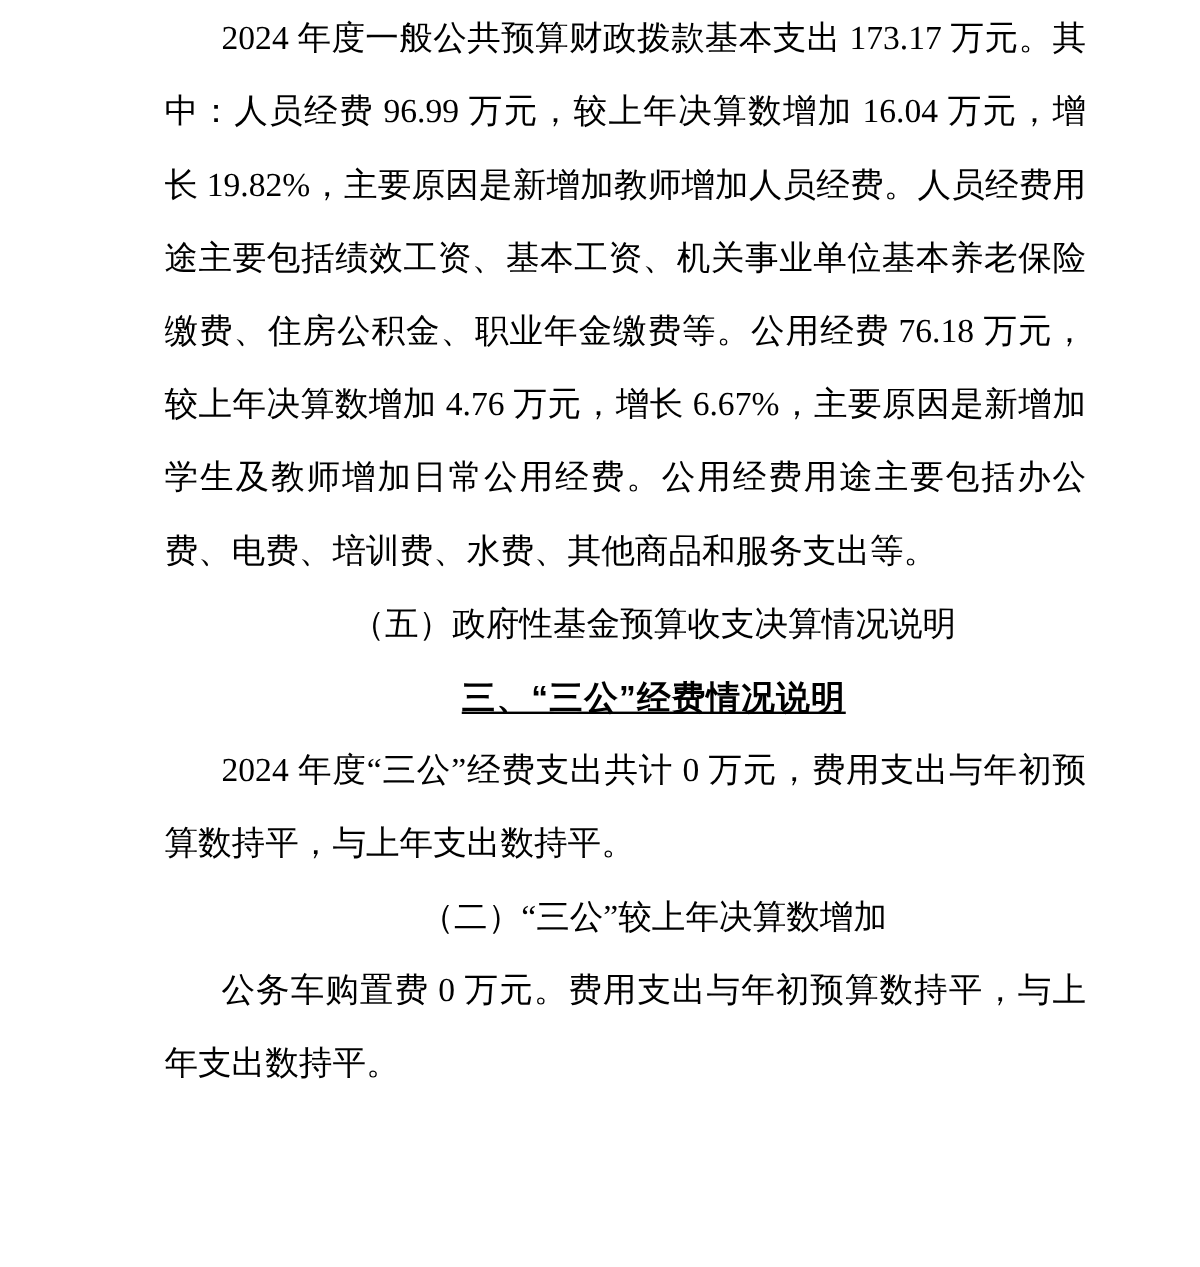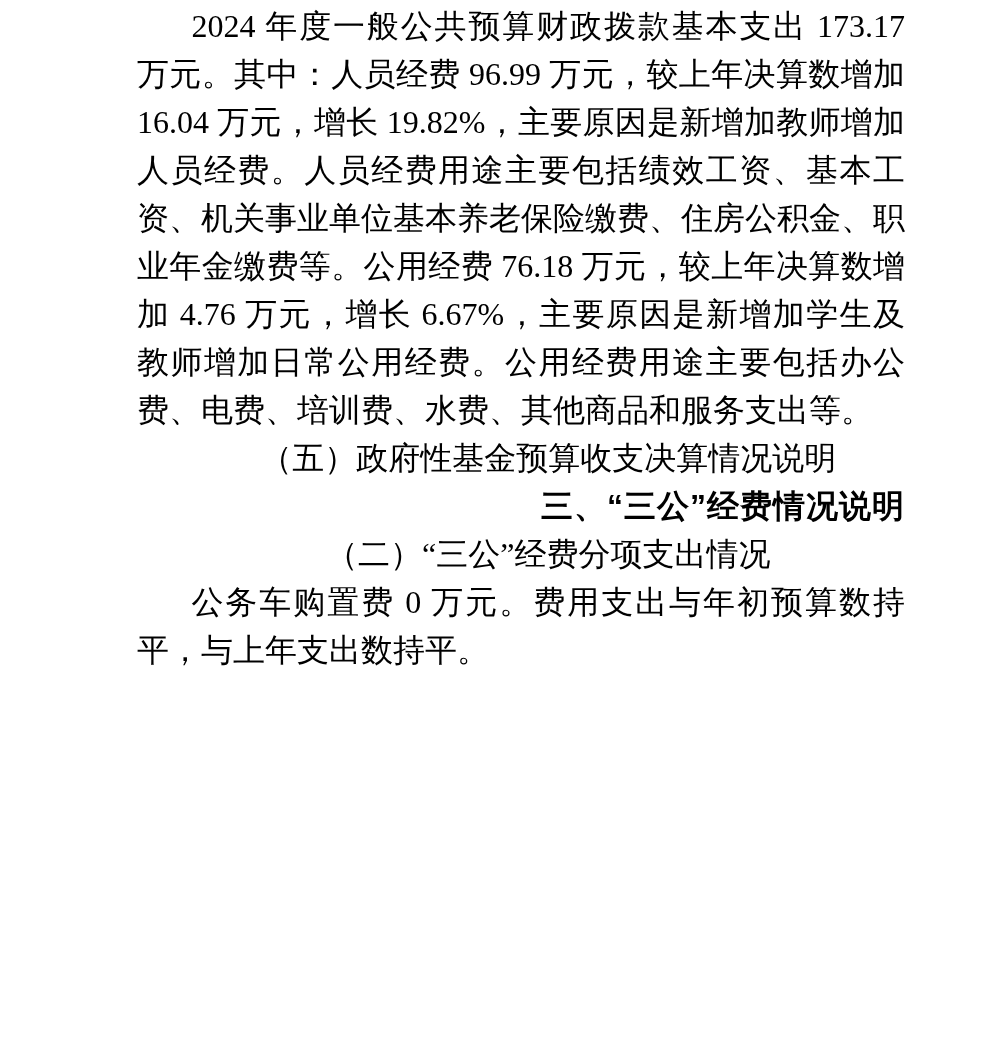--- a/index.html
+++ b/index.html
@@ -11,45 +11,47 @@
     position: relative;
     width: 1000px;
     height: 1056px;
     background: #ffffff;
     overflow: hidden;
     box-sizing: border-box;
     padding: 2px 95px 0 137px;
   }
   .doc-text {
     font-family: "Liberation Serif", "DejaVu Serif", serif;
-    font-size: 32px;
-    line-height: 48px;
+    font-size: 28px;
+    line-height: 61px;
     color: #000000;
   }
   .doc-text p {
     margin: 0;
     padding: 0;
     text-align: justify;
     text-indent: 1.7em;
     word-break: break-all;
   }
   .doc-text p.subsection-heading {
     text-align: center;
   }
   .doc-text p.section-heading {
     font-family: "Liberation Sans", "DejaVu Sans", sans-serif;
     font-weight: 700;
-    text-align: right;
+    text-align: center;
     letter-spacing: 1px;
+    text-decoration: underline;
   }
 </style>
 </head>
 <body>
 
 <div class="page">
   <div class="doc-text">
     <p class="body">2024 年度一般公共预算财政拨款基本支出 173.17 万元。其中：人员经费 96.99 万元，较上年决算数增加 16.04 万元，增长 19.82%，主要原因是新增加教师增加人员经费。人员经费用途主要包括绩效工资、基本工资、机关事业单位基本养老保险缴费、住房公积金、职业年金缴费等。公用经费 76.18 万元，较上年决算数增加 4.76 万元，增长 6.67%，主要原因是新增加学生及教师增加日常公用经费。公用经费用途主要包括办公费、电费、培训费、水费、其他商品和服务支出等。</p>
     <p class="subsection-heading">（五）政府性基金预算收支决算情况说明</p>
     <p class="section-heading">三、“三公”经费情况说明</p>
-    <p class="subsection-heading">（二）“三公”经费分项支出情况</p>
+    <p class="body">2024 年度“三公”经费支出共计 0 万元，费用支出与年初预算数持平，与上年支出数持平。</p>
+    <p class="subsection-heading">（二）“三公”较上年决算数增加</p>
     <p class="body">公务车购置费 0 万元。费用支出与年初预算数持平，与上年支出数持平。</p>
   </div>
 </div>
 
 </body></html>

